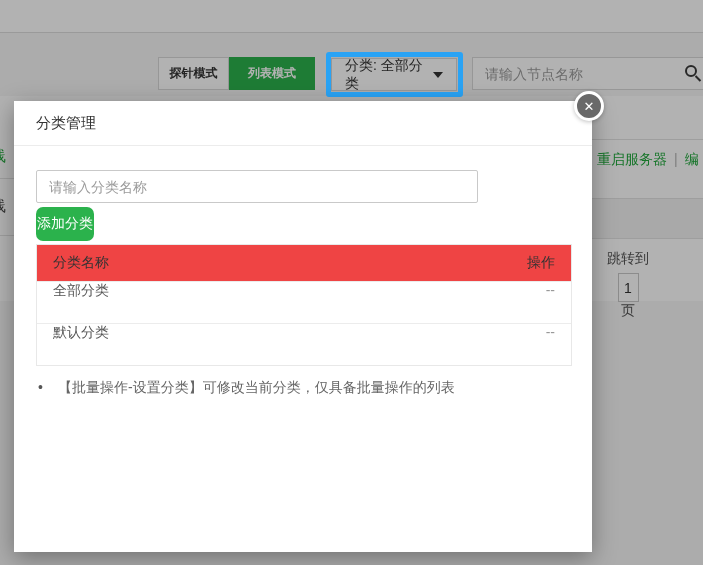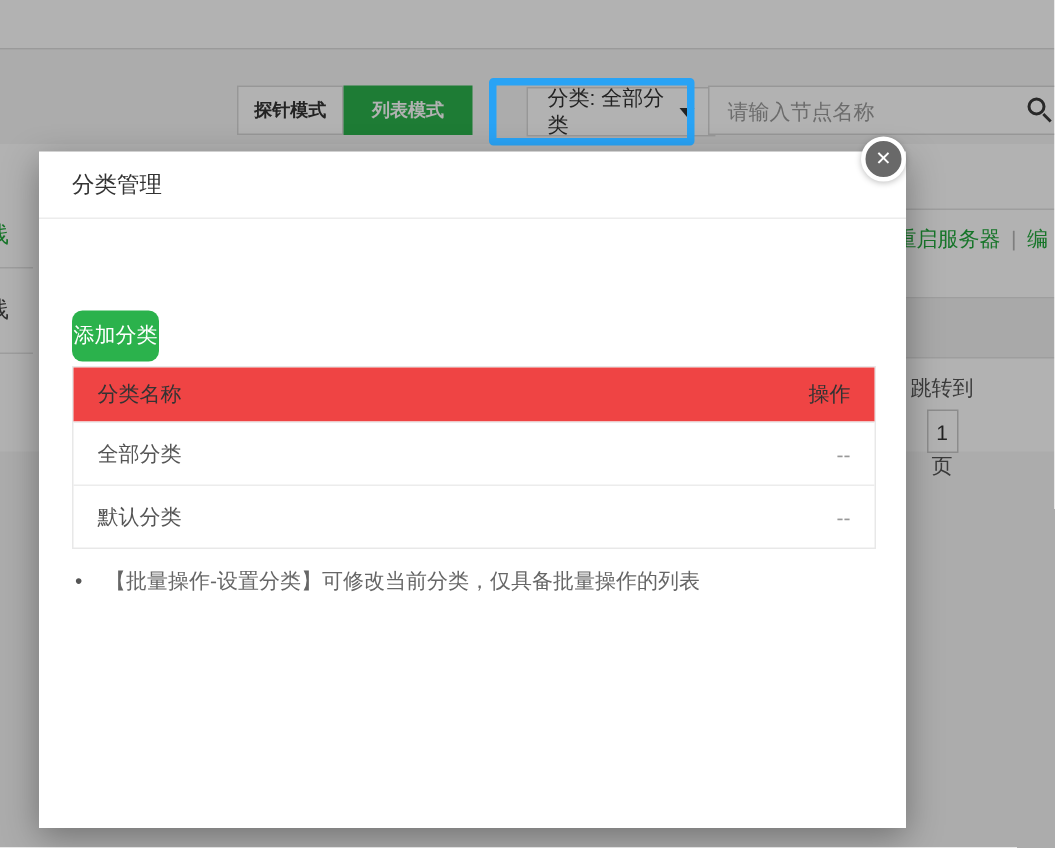--- a/index.html
+++ b/index.html
@@ -26,47 +26,47 @@
   .d-left-1{left:0;top:178px;width:22px;}
   .d-left-2{left:0;top:235px;width:22px;}
   .cut-char{position:absolute;left:-9px;font-size:15px;}
   .cut-char.row1{top:147px;color:var(--link-green);}
   .cut-char.row2{top:197px;color:#444;}
   
   .btn{position:absolute;top:57px;height:33px;display:flex;align-items:center;justify-content:center;font-size:12px;font-weight:bold;}
   .btn-probe{left:158px;width:71px;background:#fff;border:1px solid #d9d9d9;color:#333;}
   .btn-list{left:229px;width:86px;background:var(--accent-green);color:#fff;}
   .dropdown{position:absolute;left:331px;top:58px;width:126px;height:33px;background:#fff;border:1px solid #d9d9d9;
-    display:flex;align-items:center;justify-content:space-between;padding:0 13px;color:#333;cursor:pointer;margin-left:20px;}
+    display:flex;align-items:center;justify-content:space-between;padding:0 13px;color:#333;cursor:pointer;}
   .caret{width:0;height:0;border-left:5px solid transparent;border-right:5px solid transparent;border-top:6px solid #333;}
   .search-wrap{position:absolute;left:472px;top:57px;width:231px;height:33px;}
   .search-wrap input{width:260px;height:33px;border:1px solid #d9d9d9;background:#fff;padding:0 30px 0 12px;font-size:14px;color:#333;font-family:inherit;}
   .search-wrap input::placeholder{color:#9b9b9b;}
   .search-icon{position:absolute;left:213px;top:8px;width:12px;height:12px;border:2px solid #3a3a3a;border-radius:50%;}
   .search-icon::after{content:"";position:absolute;width:2px;height:7px;background:#3a3a3a;transform:rotate(-45deg);left:10px;top:8px;}
   
   .bg-links{position:absolute;left:597px;top:151px;white-space:nowrap;font-size:14px;}
   .bg-links a{color:var(--link-green);text-decoration:none;margin-top:24px;}
   .bg-links .sep{color:#b5b5b5;margin:0 7px;}
   .pagination{position:absolute;left:607px;top:244px;display:flex;align-items:center;white-space:nowrap;color:#555;flex-direction:column;}
   .pagination .jump-label{line-height:29px;}
   .page-box{width:21px;height:29px;border:1px solid #c9c9c9;background:#fff;text-align:center;color:#333;font-size:14px;margin:0 9px 0 9px;font-family:inherit;}
   
   .overlay{position:absolute;inset:0;background:rgba(0,0,0,0.30);z-index:10;}
   
   .highlight-box{position:absolute;left:326px;top:52px;width:137px;height:45px;border:5px solid var(--highlight-blue);border-radius:3px;z-index:20;}
   
-  .modal{position:absolute;left:26px;top:101px;width:578px;height:451px;background:#fff;z-index:30;box-shadow:0 6px 22px rgba(0,0,0,0.35);}
+  .modal{position:absolute;left:14px;top:101px;width:578px;height:451px;background:#fff;z-index:30;box-shadow:0 6px 22px rgba(0,0,0,0.35);}
   .modal-header{height:45px;border-bottom:1px solid #ececec;display:flex;align-items:center;padding-left:22px;font-size:15px;color:#333;}
   .cat-input{position:absolute;left:22px;top:69px;width:442px;height:33px;border:1px solid #c9c9c9;border-radius:2px;padding:0 12px;font-size:14px;color:#333;font-family:inherit;}
   .cat-input::placeholder{color:#9b9b9b;}
   .add-btn{position:absolute;left:22px;top:106px;width:58px;height:34px;background:var(--accent-green);color:#fff;border:none;border-radius:7px;font-size:14px;font-family:inherit;cursor:pointer;}
   .cat-table{position:absolute;left:22px;top:143px;width:536px;border:1px solid #e8e8e8;}
   .t-head{height:36px;background:#ef4444;display:flex;align-items:center;justify-content:space-between;padding:0 16px;color:#333;}
-  .t-row{height:42px;border-top:1px solid #ececec;display:flex;align-items:center;justify-content:space-between;padding:0 16px;color:#555;}
+  .t-row{height:42px;border-top:1px solid #ececec;display:flex;align-items:flex-start;justify-content:space-between;padding:0 16px;color:#555;}
   .t-row .action{color:#999;}
   .note{position:absolute;left:24px;top:278px;display:flex;font-size:14px;color:#666;}
   .note .bullet{width:20px;color:#555;}
   .close-btn{position:absolute;left:574px;top:91px;width:30px;height:30px;border-radius:50%;background:#696969;border:3px solid #fff;
     z-index:31;display:flex;align-items:center;justify-content:center;color:#fff;font-size:13px;font-weight:bold;cursor:pointer;box-shadow:0 1px 4px rgba(0,0,0,0.25);}
 </style>
 </head>
 <body>
 
 <div class="underlay">
@@ -109,20 +109,21 @@
 
 <div class="overlay"></div>
 
 <div class="highlight-box"></div>
 
 <div class="modal">
   <div class="modal-header">
     <span>分类管理</span>
   </div>
 
+  <input class="cat-input" type="text" placeholder="请输入分类名称" style="">
 
   <button class="add-btn">添加分类</button>
 
   <div class="cat-table">
     <div class="t-head">
       <span>分类名称</span>
       <span>操作</span>
     </div>
     <div class="t-row">
       <span>全部分类</span>

